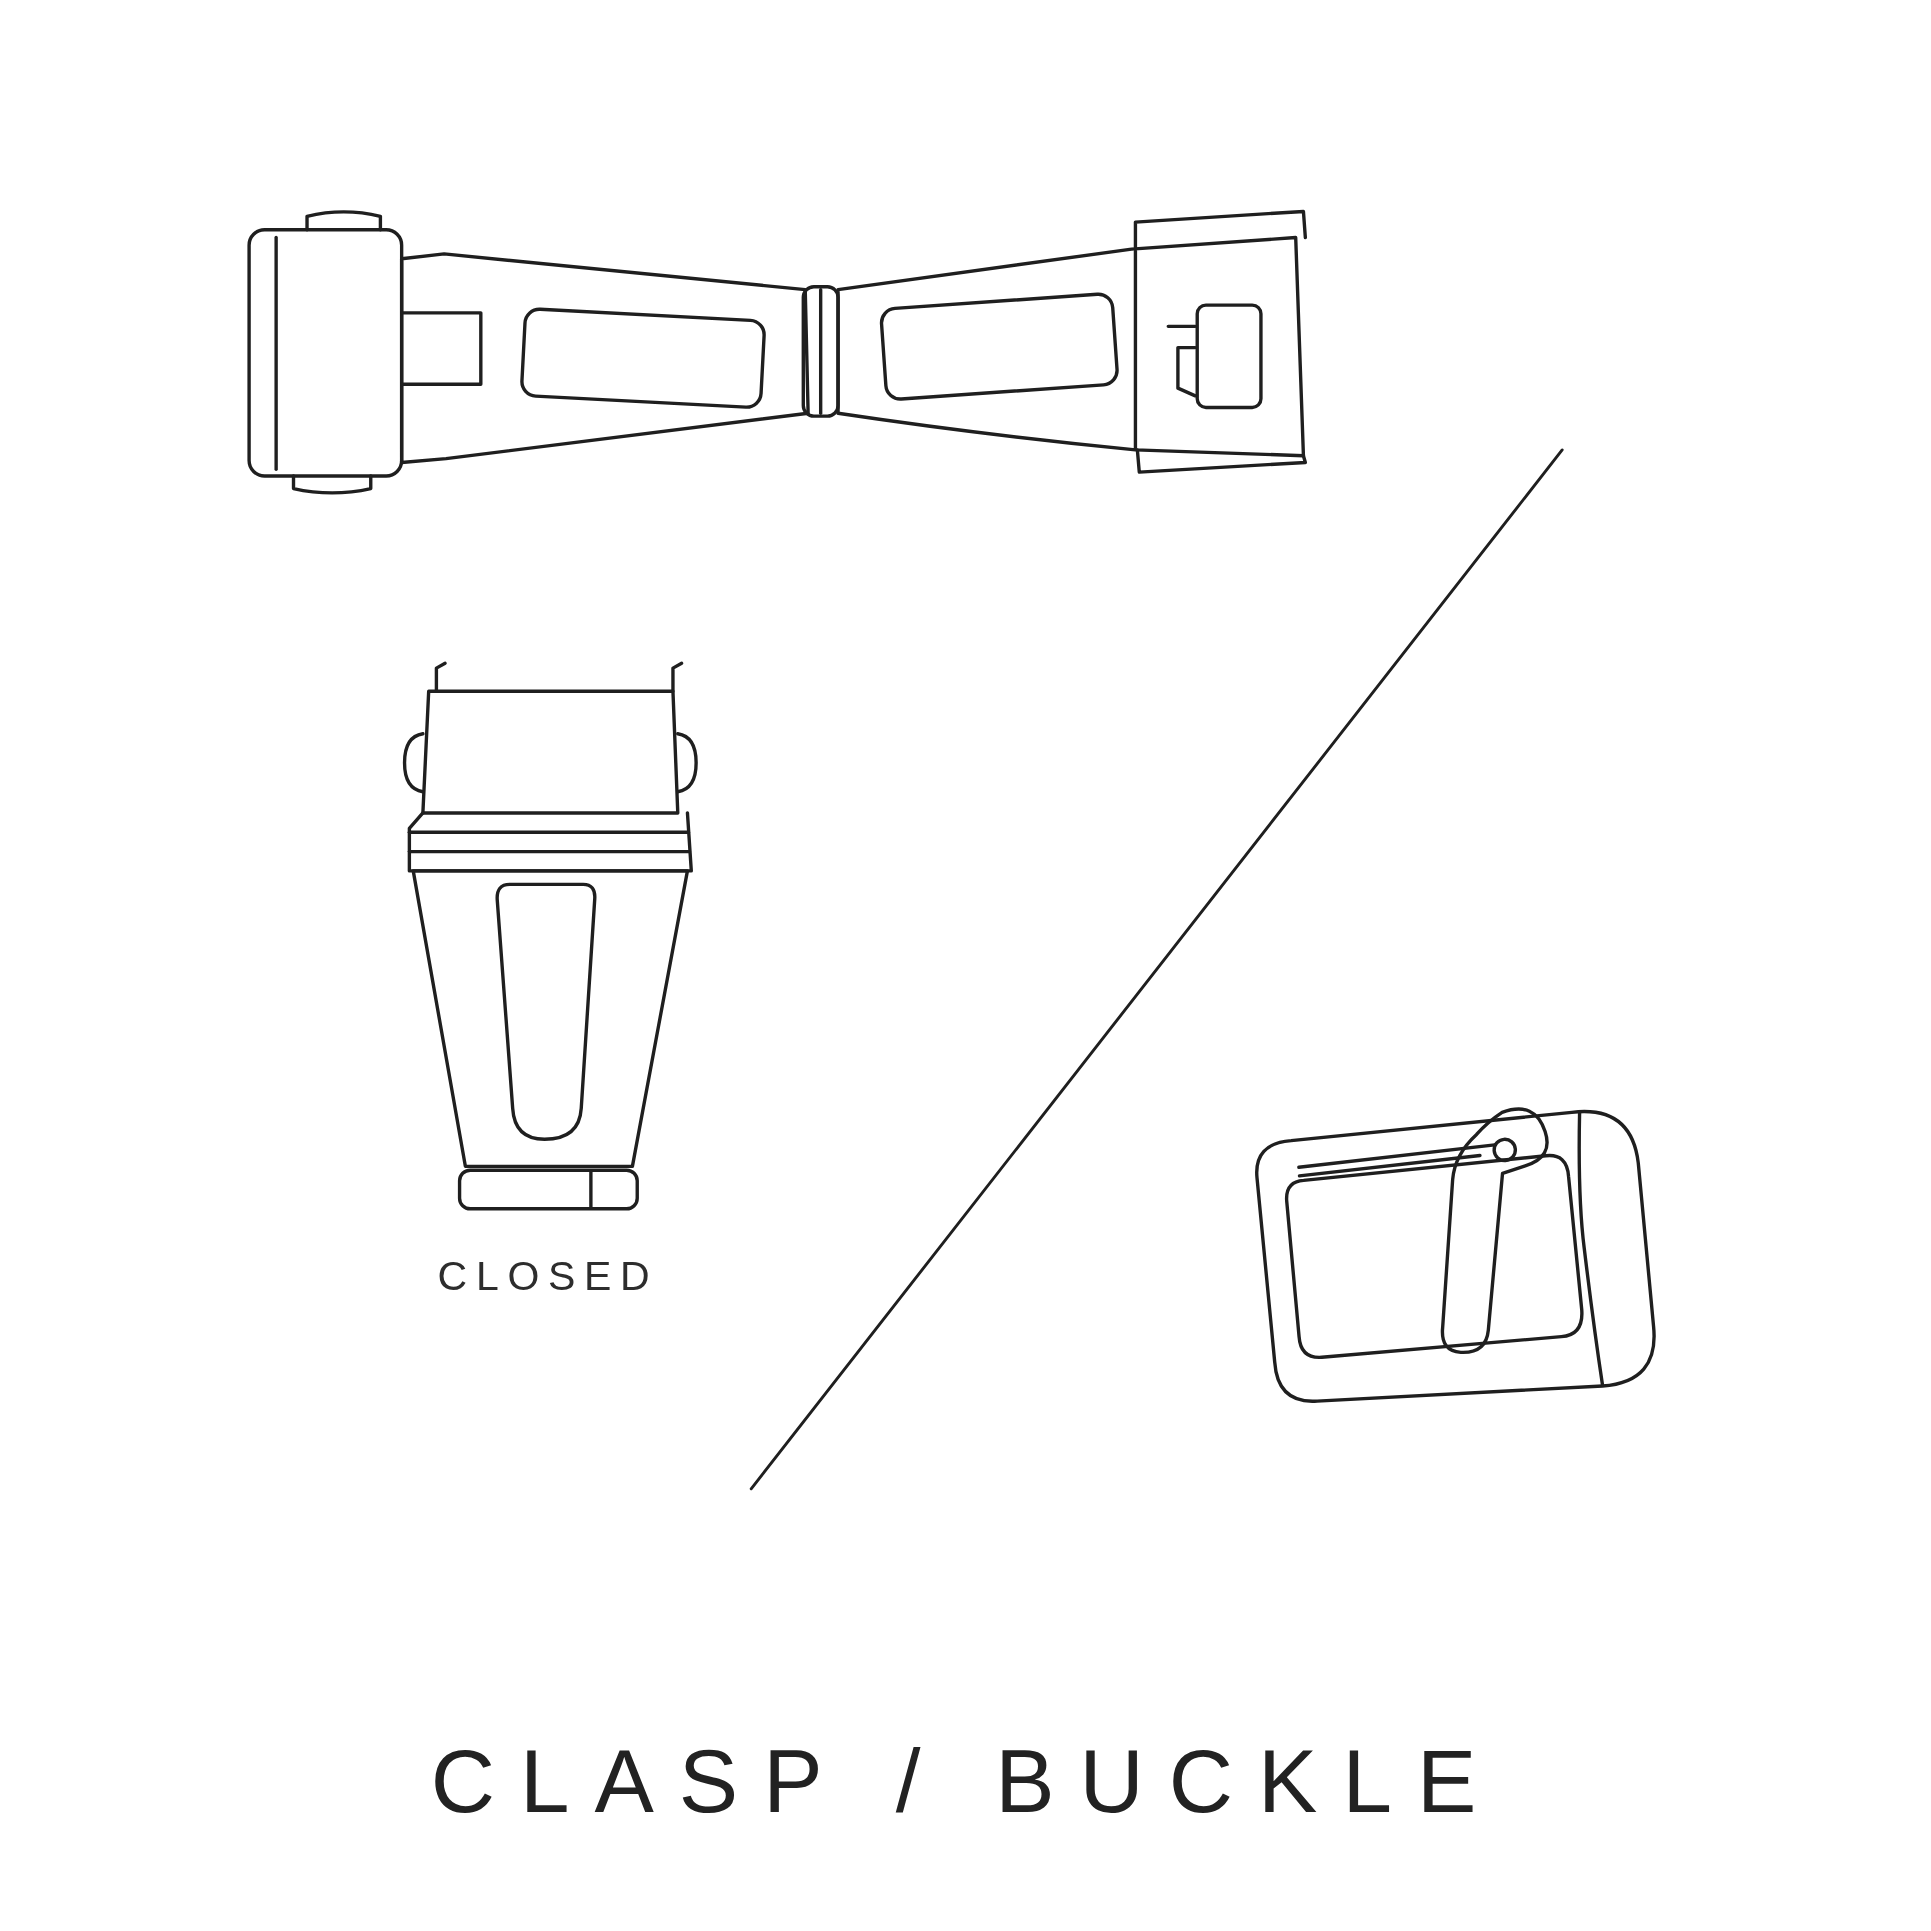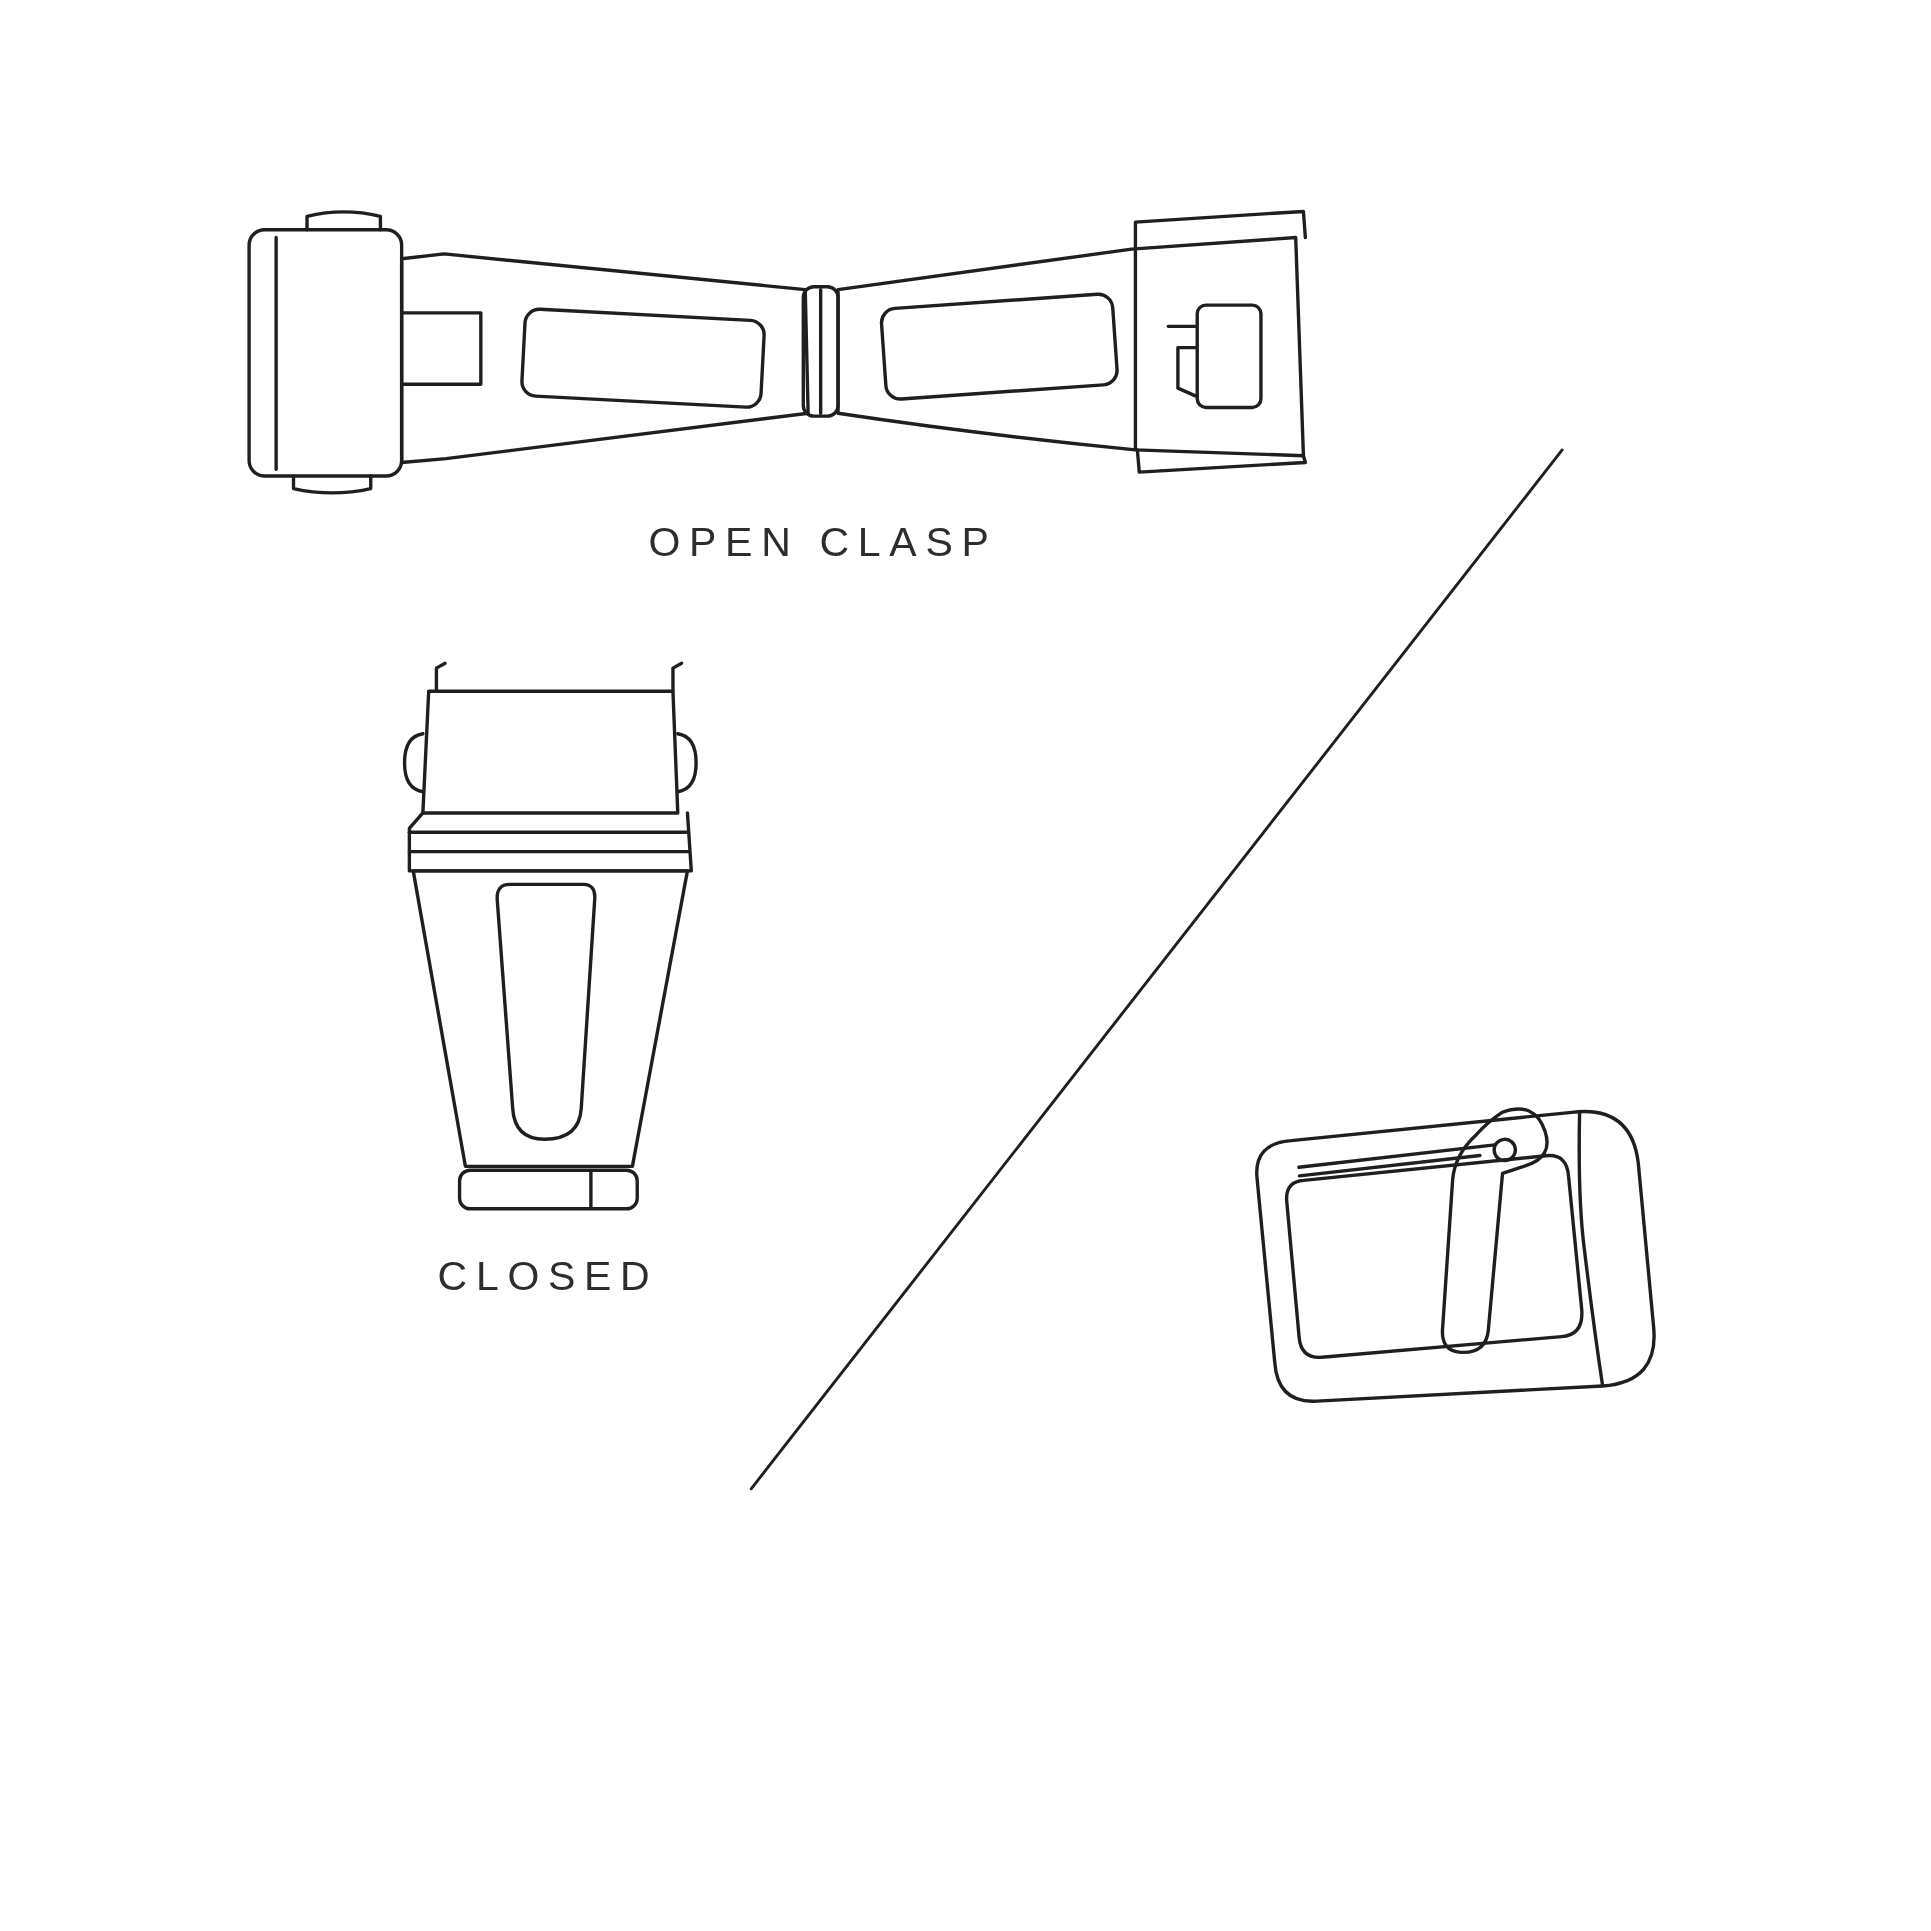--- a/index.html
+++ b/index.html
@@ -110,19 +110,19 @@
         <path d="M1352 1198 L1556 1189"></path>
         <path d="M1352 1207 L1540 1199"></path>
         <circle cx="1566" cy="1195" r="11"></circle>
 
         <path d="M1566 1156 Q1601 1146 1609 1179 Q1616 1206 1586 1213 L1562 1219 L1536 1380 Q1532 1404 1506 1401 Q1485 1398 1489 1374 L1510 1222 Q1514 1196 1538 1177 Q1550 1165 1566 1156 Z"></path>
       </g>
 
     </g>
   </svg>
 
-  <div class="caption open-clasp-caption">OPEN CLASP</div>
 
   <div class="caption closed-caption">CLOSED</div>
 
+  <h1 class="title">CLASP / BUCKLE</h1>
 
 </div>
 
 
 </body></html>

